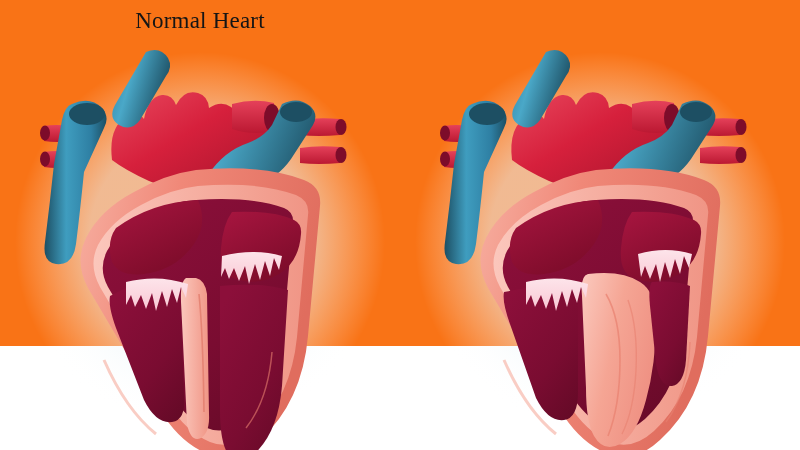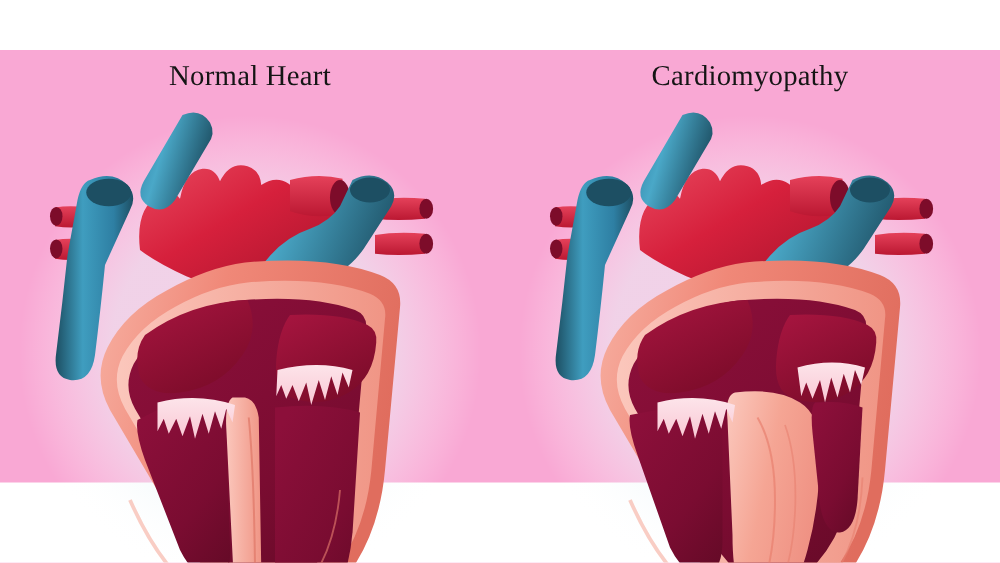--- a/index.html
+++ b/index.html
@@ -11,22 +11,21 @@
   body {
     width: 800px;
     height: 450px;
     overflow: hidden;
     font-family: "Liberation Serif", "DejaVu Serif", serif;
   }
   .figure {
     position: relative;
     width: 800px;
     height: 346px;
-    background: #f9a8d4;
-    margin-top: 40px;
+    background: #f97316;
   }
   .panels {
     display: flex;
     flex-direction: row;
     width: 800px;
     height: 450px;
   }
   .panel {
     position: relative;
     width: 400px;
@@ -181,21 +180,20 @@
                    l-5 -16 l-6 20 l-4 -18 l-6 15 l-5 -13 l-5 11 l-4 -11
                    l-4 9 z" fill="url(#n-valve)"></path>
         </g>
 
         <path d="M104 318 q22 50 52 74" stroke="#f7b8ab" stroke-width="3" fill="none" opacity="0.7"></path>
         <path d="M272 310 q-4 48 -26 76" stroke="#e8806f" stroke-width="1.5" fill="none" opacity="0.6"></path>
       </svg>
     </div>
 
     <div class="panel">
-      <div class="panel-title">Cardiomyopathy</div>
 
       <svg class="heart-svg" viewBox="0 0 400 408" xmlns="http://www.w3.org/2000/svg">
         <defs>
           <linearGradient id="c-aorta" x1="0" y1="0" x2="1" y2="1">
             <stop offset="0%" stop-color="#e8485e"></stop>
             <stop offset="45%" stop-color="#d6203c"></stop>
             <stop offset="100%" stop-color="#a8142c"></stop>
           </linearGradient>
           <linearGradient id="c-aorta2" x1="0" y1="0" x2="0" y2="1">
             <stop offset="0%" stop-color="#e5415a"></stop>

